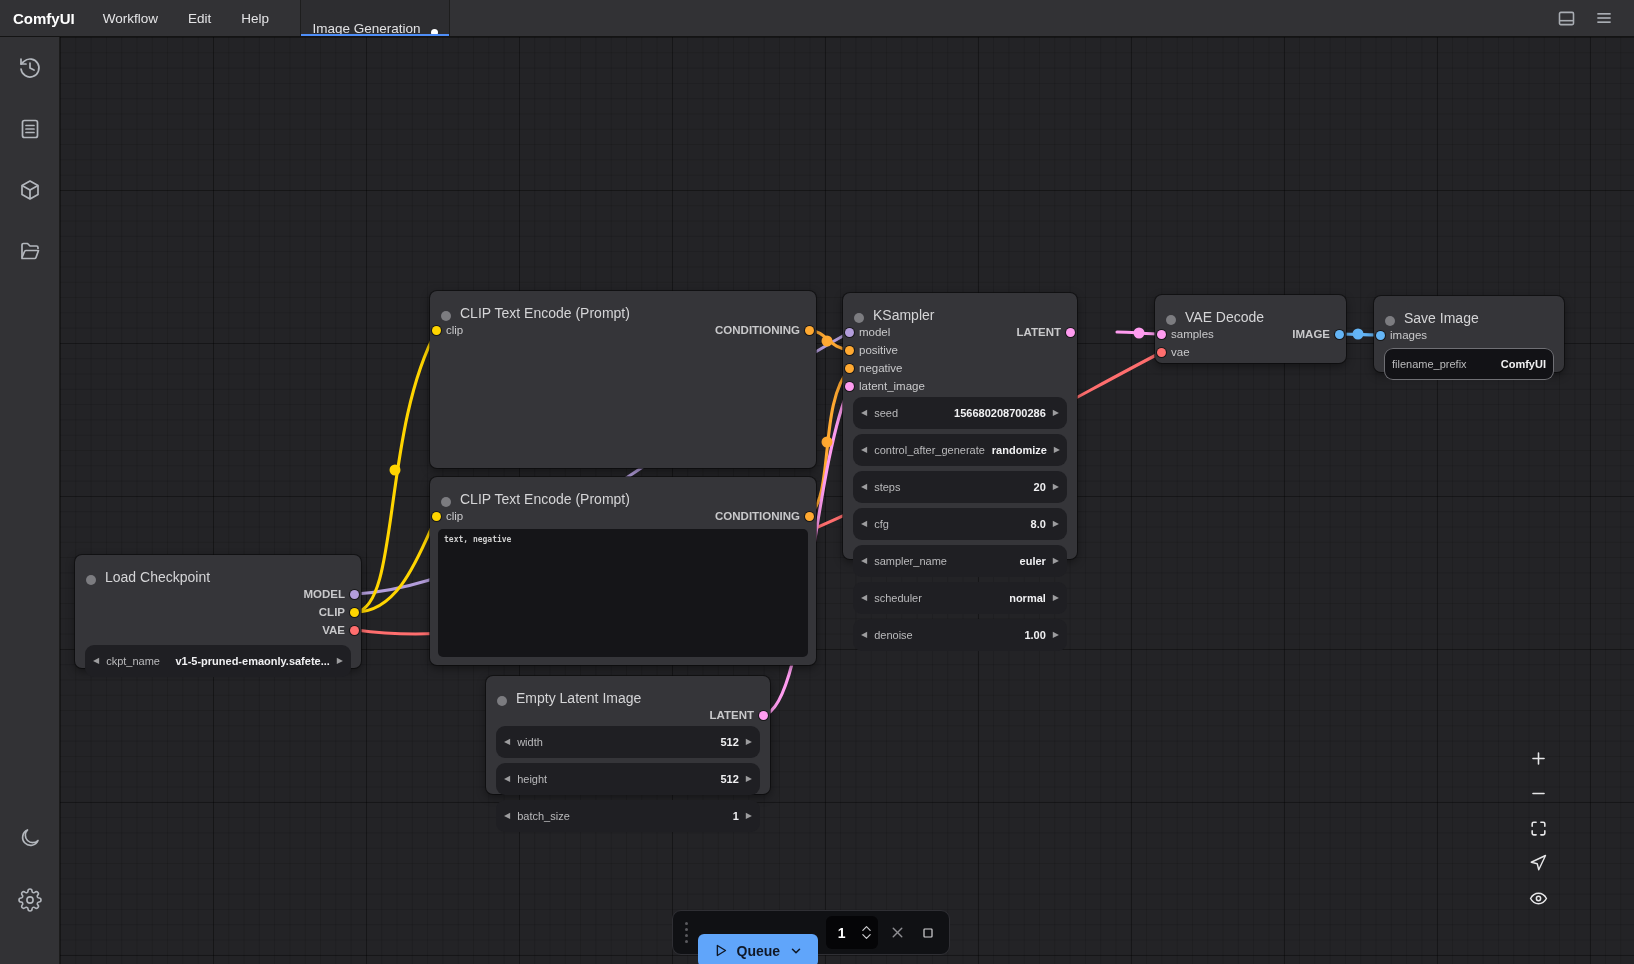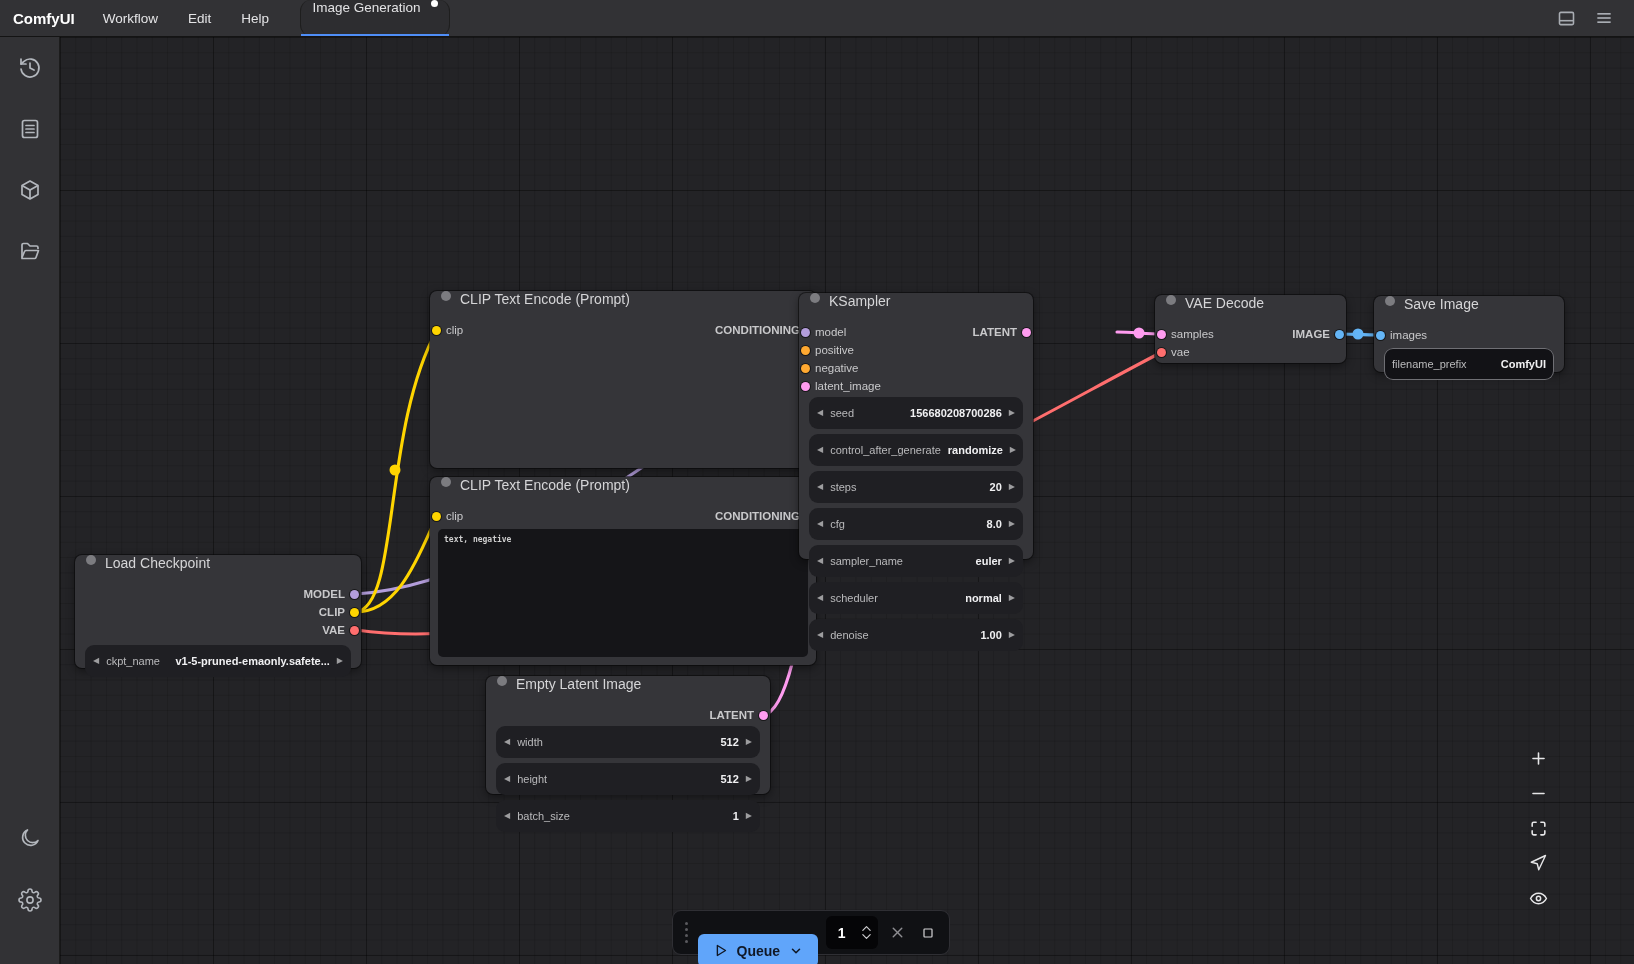--- a/index.html
+++ b/index.html
@@ -14,22 +14,22 @@
   .menubar {
     position:absolute; top:0; left:0; width:1634px; height:37px;
     background:#323235; border-bottom:1px solid #141414;
     display:flex; align-items:stretch; z-index:20;
   }
   .logo { display:flex; align-items:center; font-weight:bold; color:#ffffff; font-size:15px; padding:0 13px; }
   .menu-item { display:flex; align-items:center; color:#e4e4e6; font-size:13.5px; padding:0 15px; cursor:default; }
   .tab-strip { margin-left:16px; display:flex; align-items:stretch; }
   .tab {
     width:150px; background:#2d2d30; border-left:1px solid #1e1e1e; border-right:1px solid #1e1e1e;
-    display:flex; align-items:flex-start; justify-content:center; gap:10px; position:relative;
-    color:#e2e2e4; font-size:13.5px;border-radius:11px;
+    display:flex; align-items:flex-end; justify-content:center; gap:10px; position:relative;
+    color:#e2e2e4; font-size:13.5px;
   }
   .tab-underline { position:absolute; left:0; right:0; bottom:0; height:2px; }
   .unsaved-dot { width:7px; height:7px; border-radius:50%; background:#ffffff; }
   .topbar-right { margin-left:auto; display:flex; align-items:center; gap:10px; padding-right:16px; }
   .topbar-btn { width:28px; height:28px; display:flex; align-items:center; justify-content:center; color:#a9adb3; }
 
   
   .sidebar {
     position:absolute; top:37px; left:0; width:60px; height:927px;
     background:#323235; border-right:1px solid #1c1c1c; z-index:19;
@@ -52,21 +52,21 @@
     background-size:153px 153px, 153px 153px, 15.3px 15.3px, 15.3px 15.3px;
   }
   svg.wires { position:absolute; left:0; top:0; width:1634px; height:964px; z-index:2; pointer-events:none; }
   svg.wires path { fill:none; stroke-width:3.1; stroke-linecap:round; }
 
   
   .node {
     position:absolute; z-index:3; background:#353539; border-radius:7px;
     box-shadow:0 3px 10px rgba(0,0,0,0.45), 0 0 0 1px rgba(10,10,10,0.55);
   }
-  .node-title { height:30px; display:flex; align-items:flex-start; gap:9px; padding:0 11px; color:#d5d5d7; font-size:14px; white-space:nowrap; overflow:hidden; }
+  .node-title { height:30px; display:flex; align-items:flex-end; gap:9px; padding:0 11px; color:#d5d5d7; font-size:14px; white-space:nowrap; overflow:hidden; }
   .title-dot { width:10px; height:10px; border-radius:50%; background:#7c7c80; flex:none; }
   .io-row { height:18px; display:flex; align-items:center; padding:0 2px; font-size:11.5px; color:#c9c9cb; }
   .io-left { display:flex; align-items:center; gap:5px; }
   .io-right { margin-left:auto; display:flex; align-items:center; gap:5px; font-weight:bold; }
   .pdot { width:9px; height:9px; border-radius:50%; box-shadow:0 0 0 1px rgba(0,0,0,0.55); flex:none; }
   .widget {
     height:17px; background:#1f1f23; border-radius:9px; display:flex; align-items:center;
     padding:16px 8px; margin:0 10px 5px 10px; font-size:11px; color:#bababc; gap:7px; white-space:nowrap;
   }
   .warrow { font-family:"DejaVu Sans", sans-serif; font-size:8px; color:#9d9d9f; line-height:1; }
@@ -76,21 +76,21 @@
     position:absolute; left:8px; right:8px; top:52px; bottom:8px;
     background:#151518; border-radius:5px; padding:5px 6px;
     font-family:"DejaVu Sans Mono", monospace; font-size:8px; font-weight:bold; color:#cfcfcf;
     white-space:pre-wrap; overflow:hidden; line-height:1.45;
   }
 
   #node-load      { left:75px;  top:555px; width:286px; height:113px; }
   #node-clip-pos  { left:430px; top:291px; width:386px; height:177px; }
   #node-clip-neg  { left:430px; top:477px; width:386px; height:188px; }
   #node-latent    { left:486px; top:676px; width:284px; height:118px; }
-  #node-ksampler  { left:799px; top:293px; width:234px; height:266px; }
+  #node-ksampler  { left:843px; top:293px; width:234px; height:266px; }
   #node-vae       { left:1155px;top:295px; width:191px; height:68px; }
   #node-save      { left:1374px;top:296px; width:190px; height:76px; }
   .ksampler-widgets { margin-top:2px; }
 
   
   .queue-bar {
     position:absolute; left:672px; top:910px; width:278px; height:45px; z-index:10;
     background:#101114; border:1px solid #2f2f34; border-radius:9px;
     display:flex; align-items:center; padding:0 10px; gap:8px;
   }

